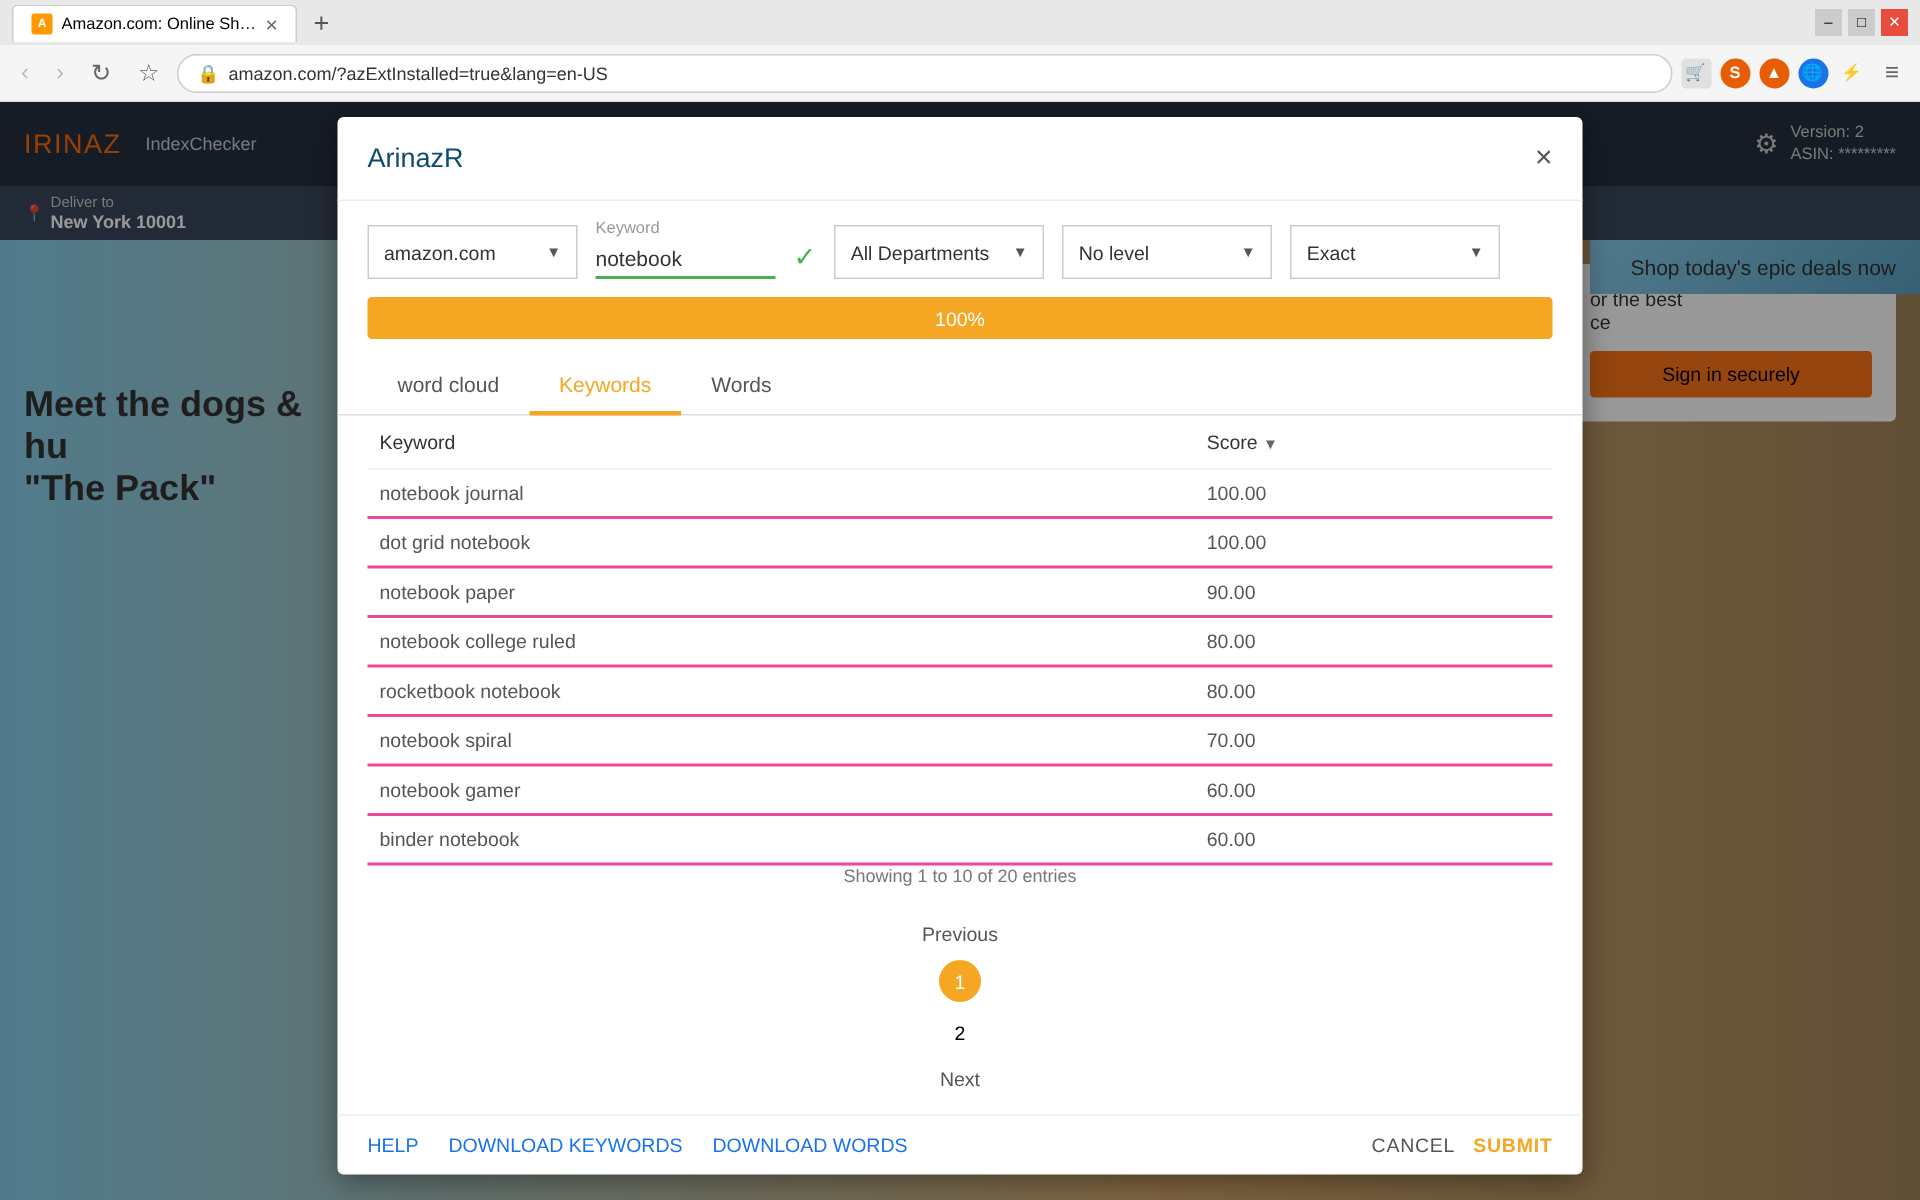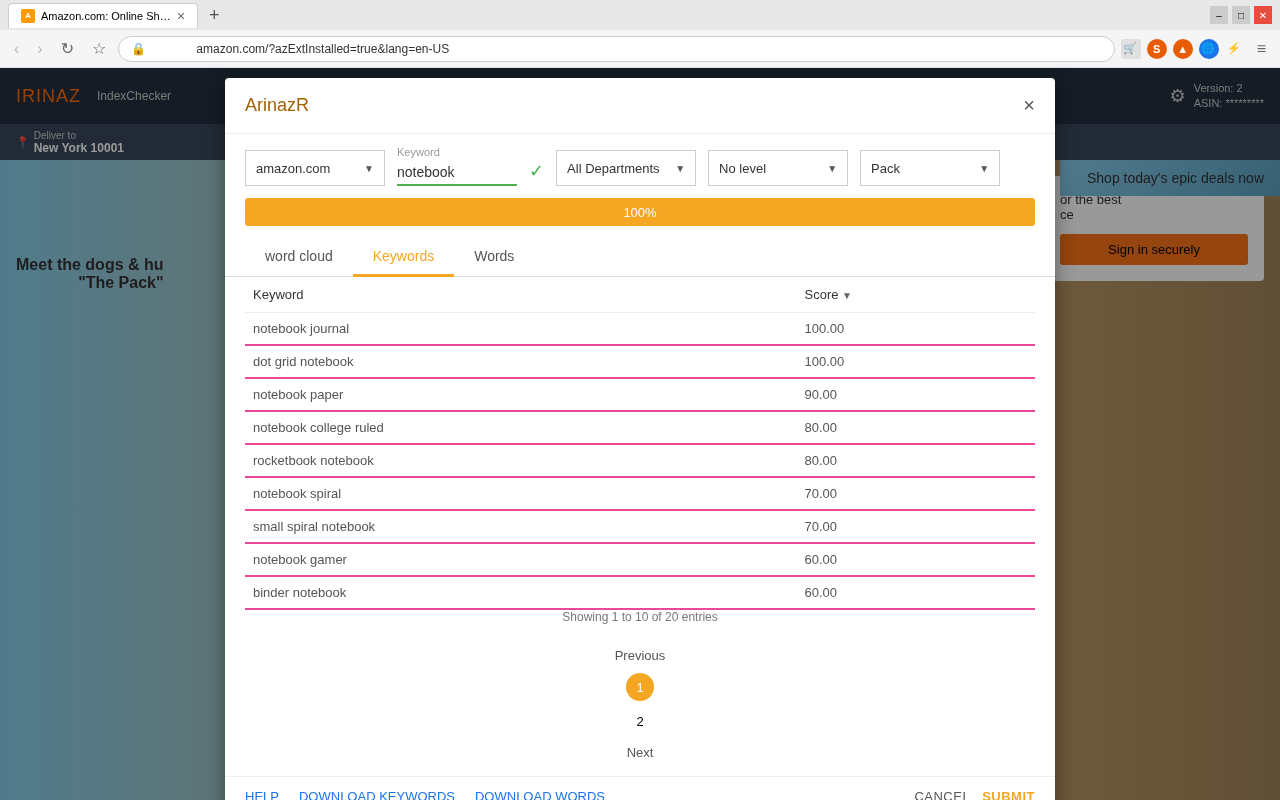--- a/index.html
+++ b/index.html
@@ -120,21 +120,21 @@
       border-radius: 13px;
       background: white;
       padding: 0 12px;
       display: flex;
       align-items: center;
       font-size: 12px;
       color: #333;
       gap: 6px;
     }
     .lock-icon { color: #4a4; font-size: 12px; }
-    .address-text { flex: 1; margin-left: 44px; }
+    .address-text { flex: 1; }
     .nav-icons {
       display: flex;
       gap: 6px;
       align-items: center;
     }
 
     
     .page-content {
       width: 100%;
       height: calc(800px - 68px);
@@ -276,21 +276,21 @@
     .modal-header {
       padding: 16px 20px;
       display: flex;
       justify-content: space-between;
       align-items: center;
       border-bottom: 1px solid #eee;
     }
     .modal-title {
       font-size: 18px;
       font-weight: normal;
-      color: #a16207;
+      color: #0c4a6e;
     }
     .modal-close {
       background: none;
       border: none;
       font-size: 20px;
       cursor: pointer;
       color: #555;
     }
 
     
@@ -565,21 +565,21 @@
         <div>
           <div style="font-size:10px; color:#ccc;">Deliver to</div>
           <div style="font-size:12px; font-weight:bold;">New York 10001</div>
         </div>
       </div>
     </div>
 
     <div class="hero-area">
 
       <div class="left-content">
-        <div style="color:#333; font-size:16px; font-weight:bold; margin-top:80px;text-align:right;">
+        <div style="color:#333; font-size:24px; font-weight:bold; margin-top:80px;">
           <div>Meet the dogs &amp; hu</div>
           <div>"The Pack"</div>
         </div>
       </div>
 
       <div class="right-promo">
         <div class="promo-text">
           <div>or the best</div>
           <div>ce</div>
         </div>
@@ -620,21 +620,21 @@
         </div>
       </div>
       <div class="filter-group">
         <div class="filter-select">
           <span>No level</span>
           <span class="filter-arrow">▼</span>
         </div>
       </div>
       <div class="filter-group">
         <div class="filter-select">
-          <span>Pack</span>
+          <span>Exact</span>
           <span class="filter-arrow">▼</span>
         </div>
       </div>
     </div>
 
     <div class="progress-container">
       <div class="progress-bar">
         <span>100%</span>
       </div>
     </div>
@@ -681,24 +681,20 @@
             </tr>
             <tr>
               <td>rocketbook notebook</td>
               <td>80.00</td>
             </tr>
             <tr>
               <td>notebook spiral</td>
               <td>70.00</td>
             </tr>
             <tr>
-              <td>small spiral notebook</td>
-              <td>70.00</td>
-            </tr>
-            <tr>
               <td>notebook gamer</td>
               <td>60.00</td>
             </tr>
             <tr>
               <td>binder notebook</td>
               <td>60.00</td>
             </tr>
           </tbody>
       </table>
     </div>

